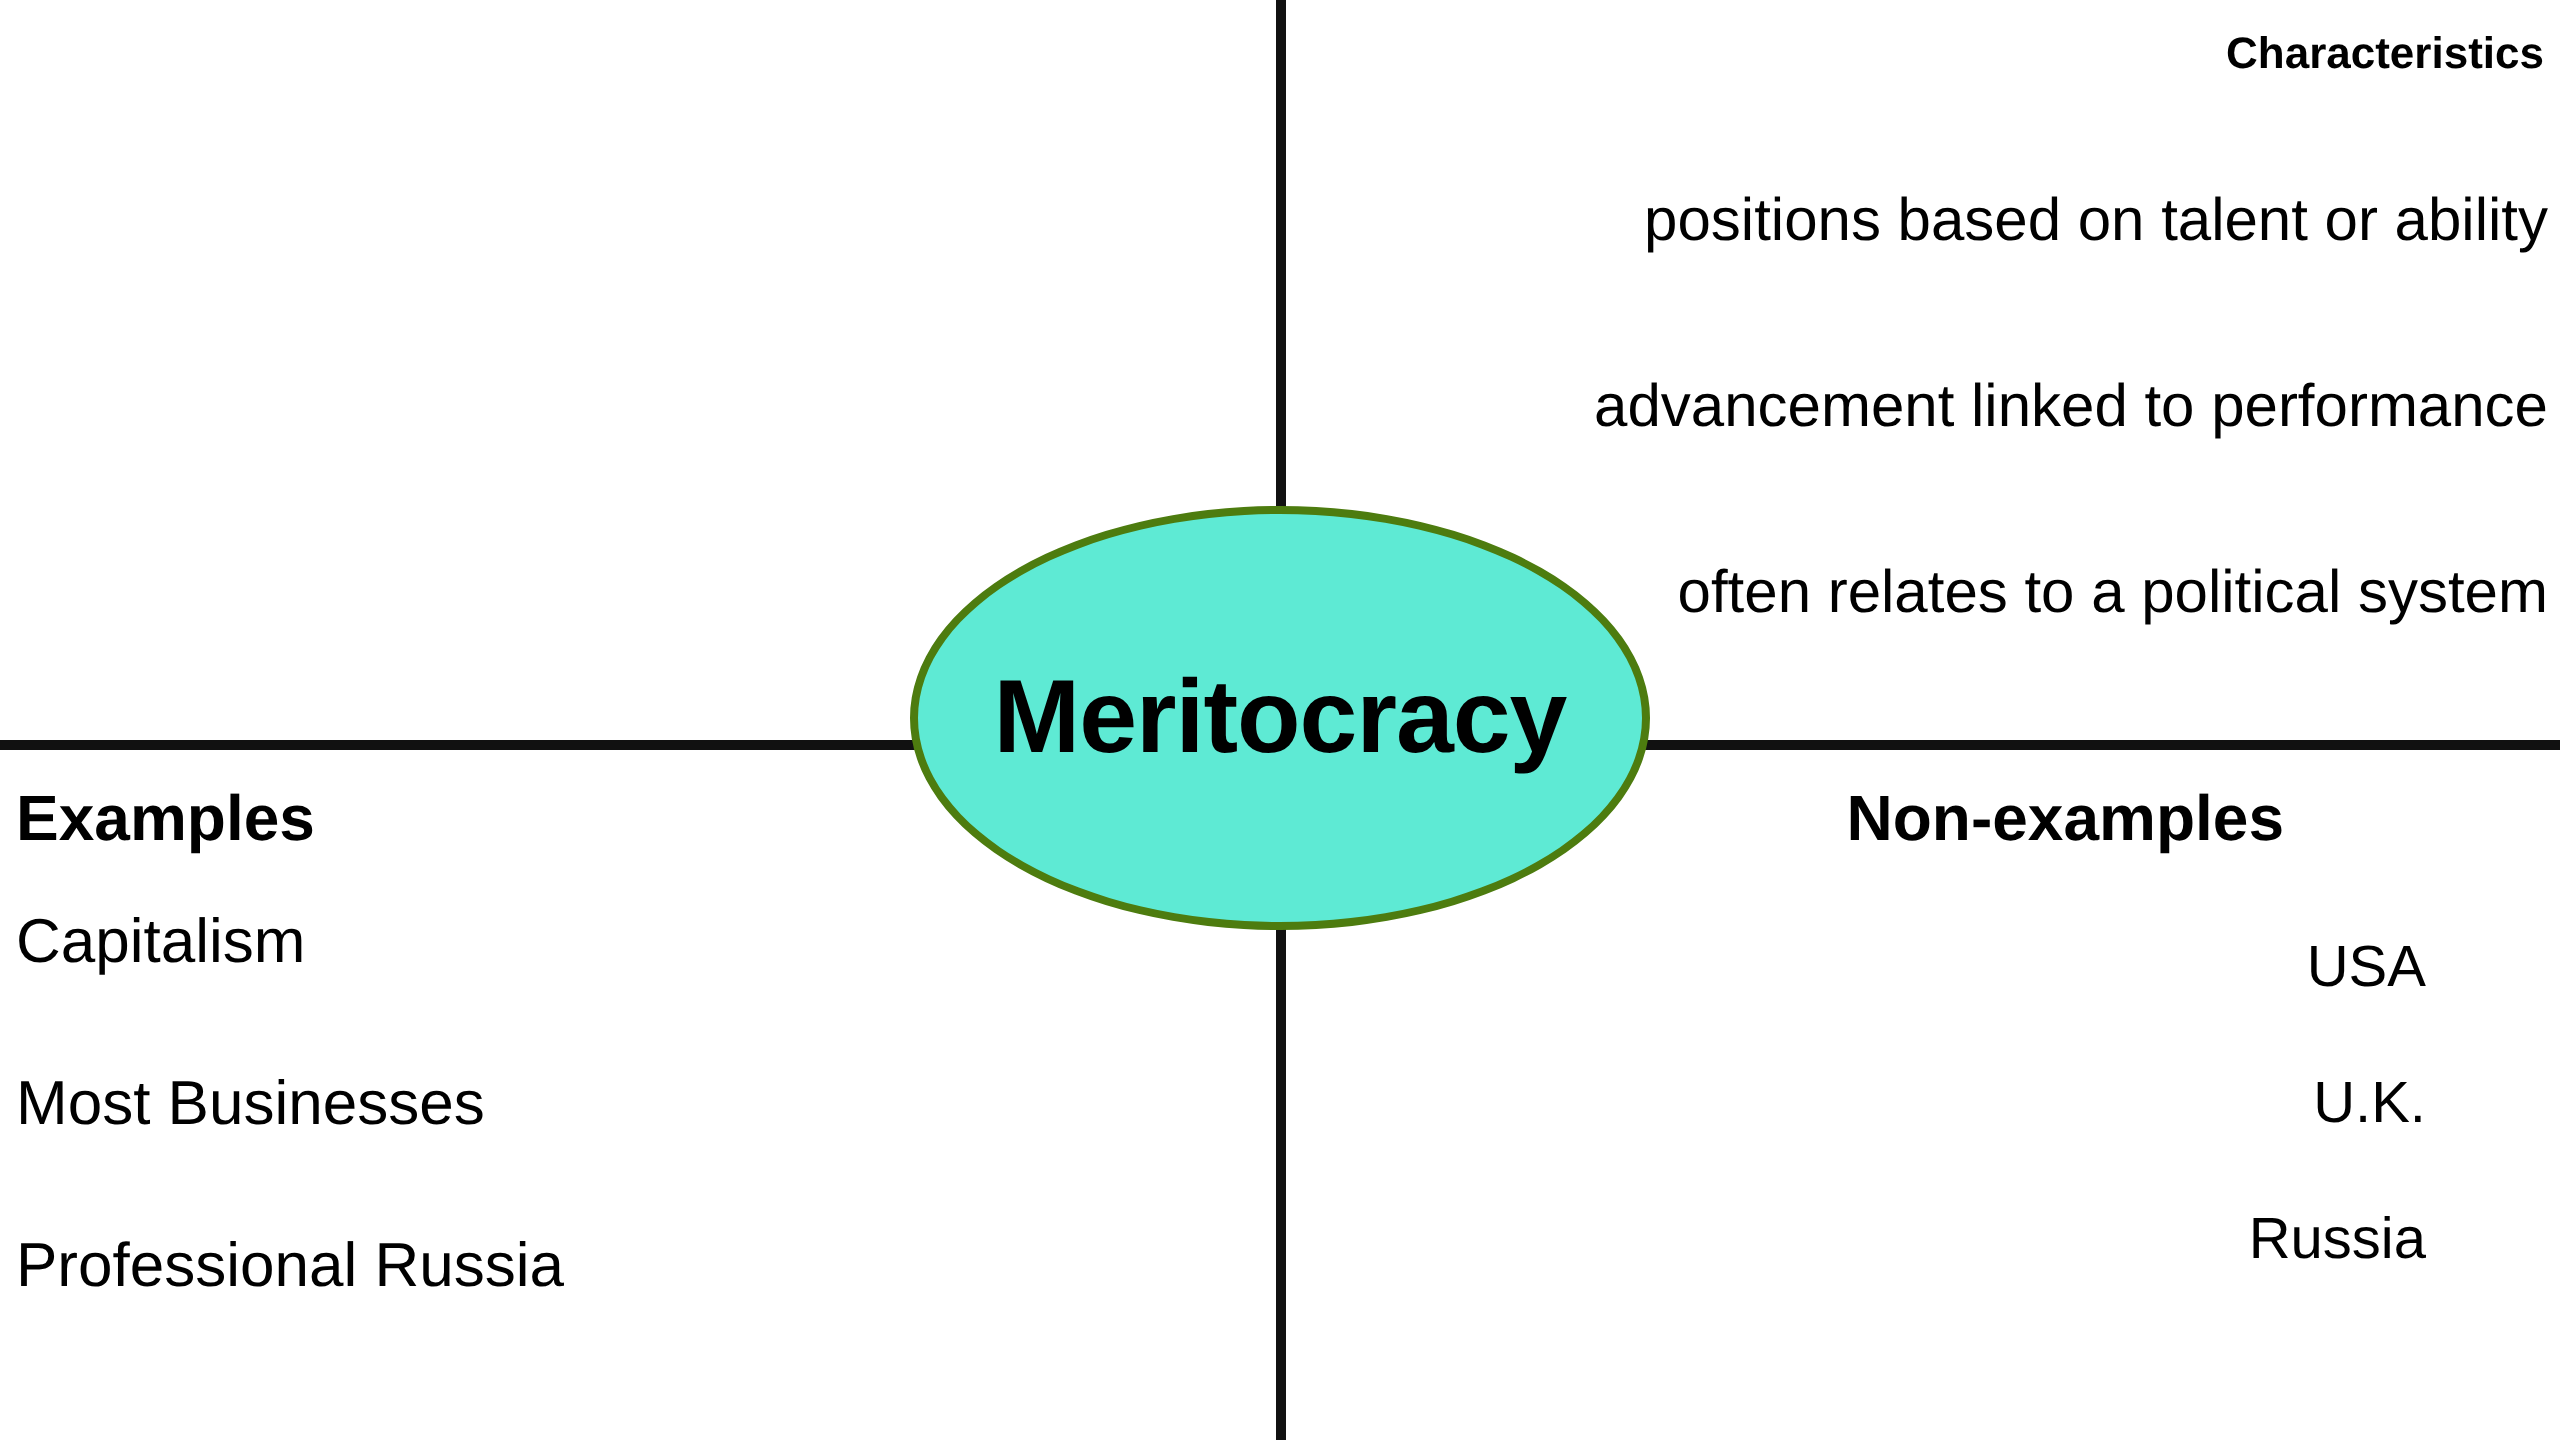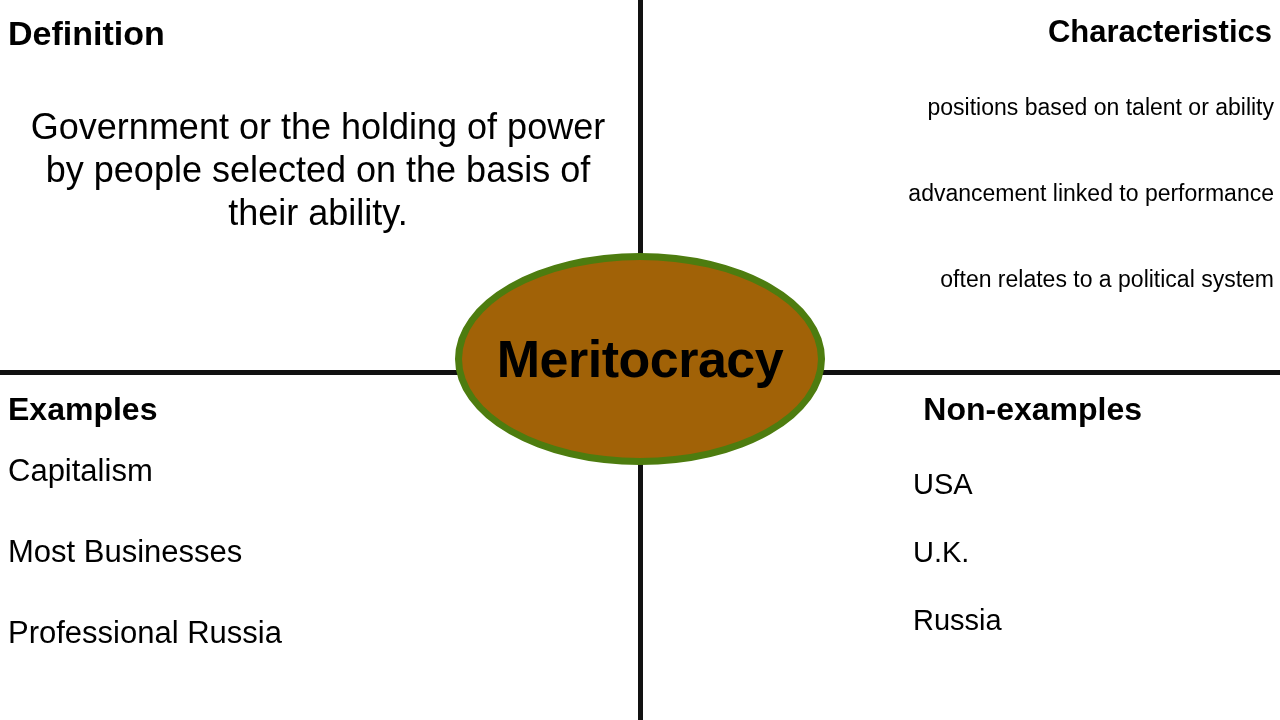--- a/index.html
+++ b/index.html
@@ -36,23 +36,23 @@
   .h-line.left  { left: 0px;   width: 459px; }
   .h-line.right { left: 822px; width: 458px; }
 
   
   .center-node {
     position: absolute;
     left: 455px;
     top: 253px;
     width: 370px;
     height: 212px;
-    border: 7px solid #4d7c0f;
+    border: 4px solid #4d7c0f;
     border-radius: 50%;
-    background: #a16207;
+    background: #5eead4;
     box-sizing: border-box;
     display: flex;
     align-items: center;
     justify-content: center;
     z-index: 5;
   }
   .center-label {
     font-size: 52px;
     font-weight: bold;
     letter-spacing: -0.5px;
@@ -69,21 +69,21 @@
   .quad-br { left: 613px; top: 375px; width: 537px; height: 345px; }
 
   
   .heading {
     position: absolute;
     font-weight: bold;
     line-height: 1;
     white-space: nowrap;
   }
   .heading.tl { left: 8px;  top: 16px;  font-size: 34px; }
-  .heading.tr { right: 8px; top: 16px;  font-size: 31px; }
+  .heading.tr { right: 8px; top: 16px;  font-size: 22px; }
   .heading.bl { left: 8px;  top: 18px;  font-size: 32px; }
   .heading.br { right: 8px; top: 18px;  font-size: 32px; }
 
   
   .definition-body {
     position: absolute;
     left: 8px;
     top: 105px;
     width: 620px;
     font-size: 36px;
@@ -93,21 +93,21 @@
 
   
   .char-list {
     position: absolute;
     right: 6px;
     top: 96px;
     width: 560px;
     text-align: right;
   }
   .char-item {
-    font-size: 23px;
+    font-size: 30px;
     line-height: 1;
     margin-bottom: 63px;
     white-space: nowrap;
   }
   .char-item:last-child { margin-bottom: 16px; }
 
   
   .example-list {
     position: absolute;
     left: 8px;
@@ -122,44 +122,40 @@
     white-space: nowrap;
   }
   .example-item:last-child { margin-bottom: 0; }
 
   
   .nonexample-list {
     position: absolute;
     left: 300px;
     top: 95px;
     width: 300px;
-    text-align: left;
+    text-align: right;
   }
   .nonexample-item {
     font-size: 29px;
     line-height: 1;
     margin-bottom: 39px;
     white-space: nowrap;
   }
   .nonexample-item:last-child { margin-bottom: 0; }
 </style>
 </head>
 <body>
 
 <div id="canvas">
 
   <div class="v-line top"></div>
   <div class="v-line bottom"></div>
   <div class="h-line left"></div>
   <div class="h-line right"></div>
 
-  <div class="quad quad-tl">
-    <div class="heading tl">Definition</div>
-    <div class="definition-body">Government or the holding of power by people selected on the basis of their ability.</div>
-  </div>
 
   <div class="quad quad-tr">
     <div class="heading tr">Characteristics</div>
     <div class="char-list">
       <div class="char-item">positions based on talent or ability</div>
       <div class="char-item">advancement linked to performance</div>
       <div class="char-item">often relates to a political system</div>
     </div>
   </div>
 

